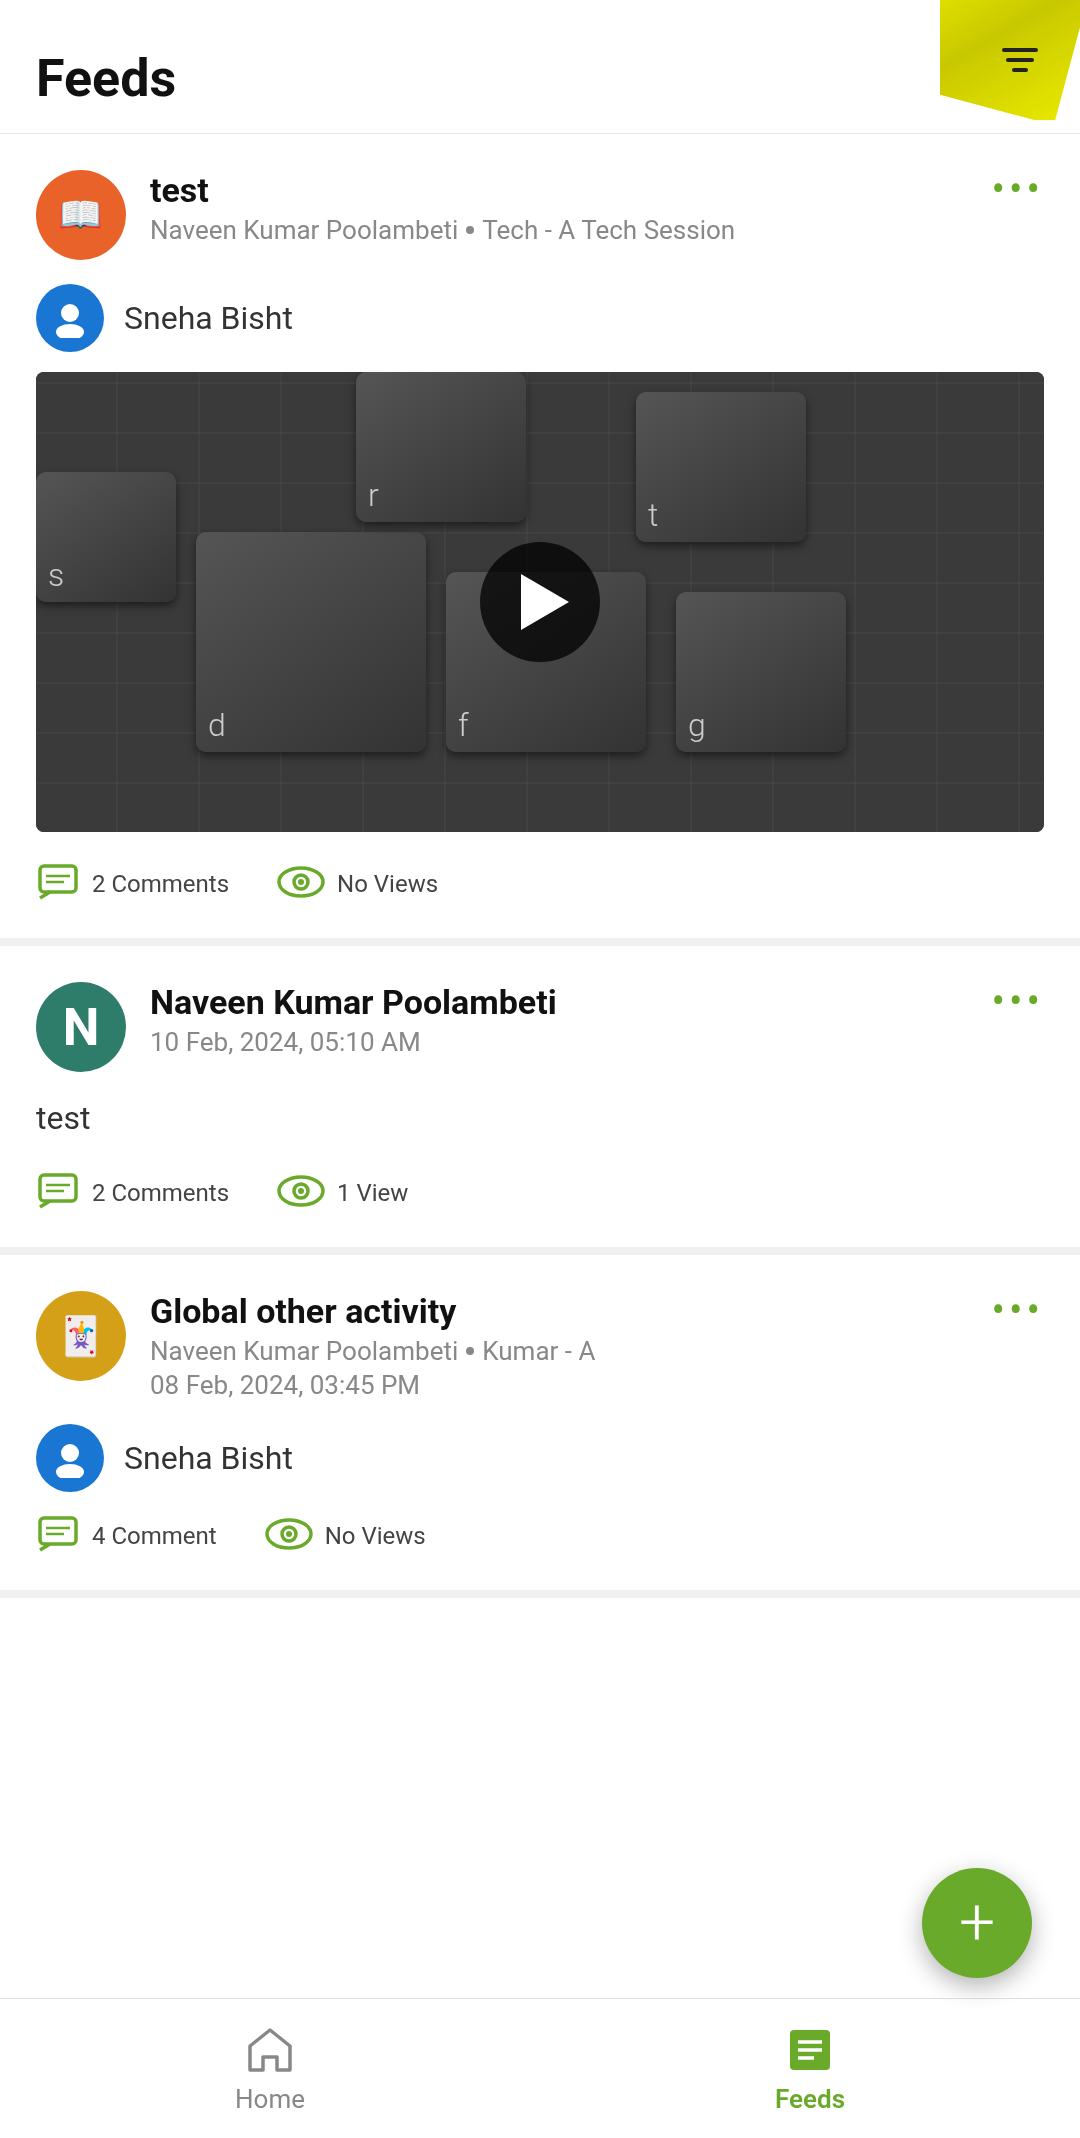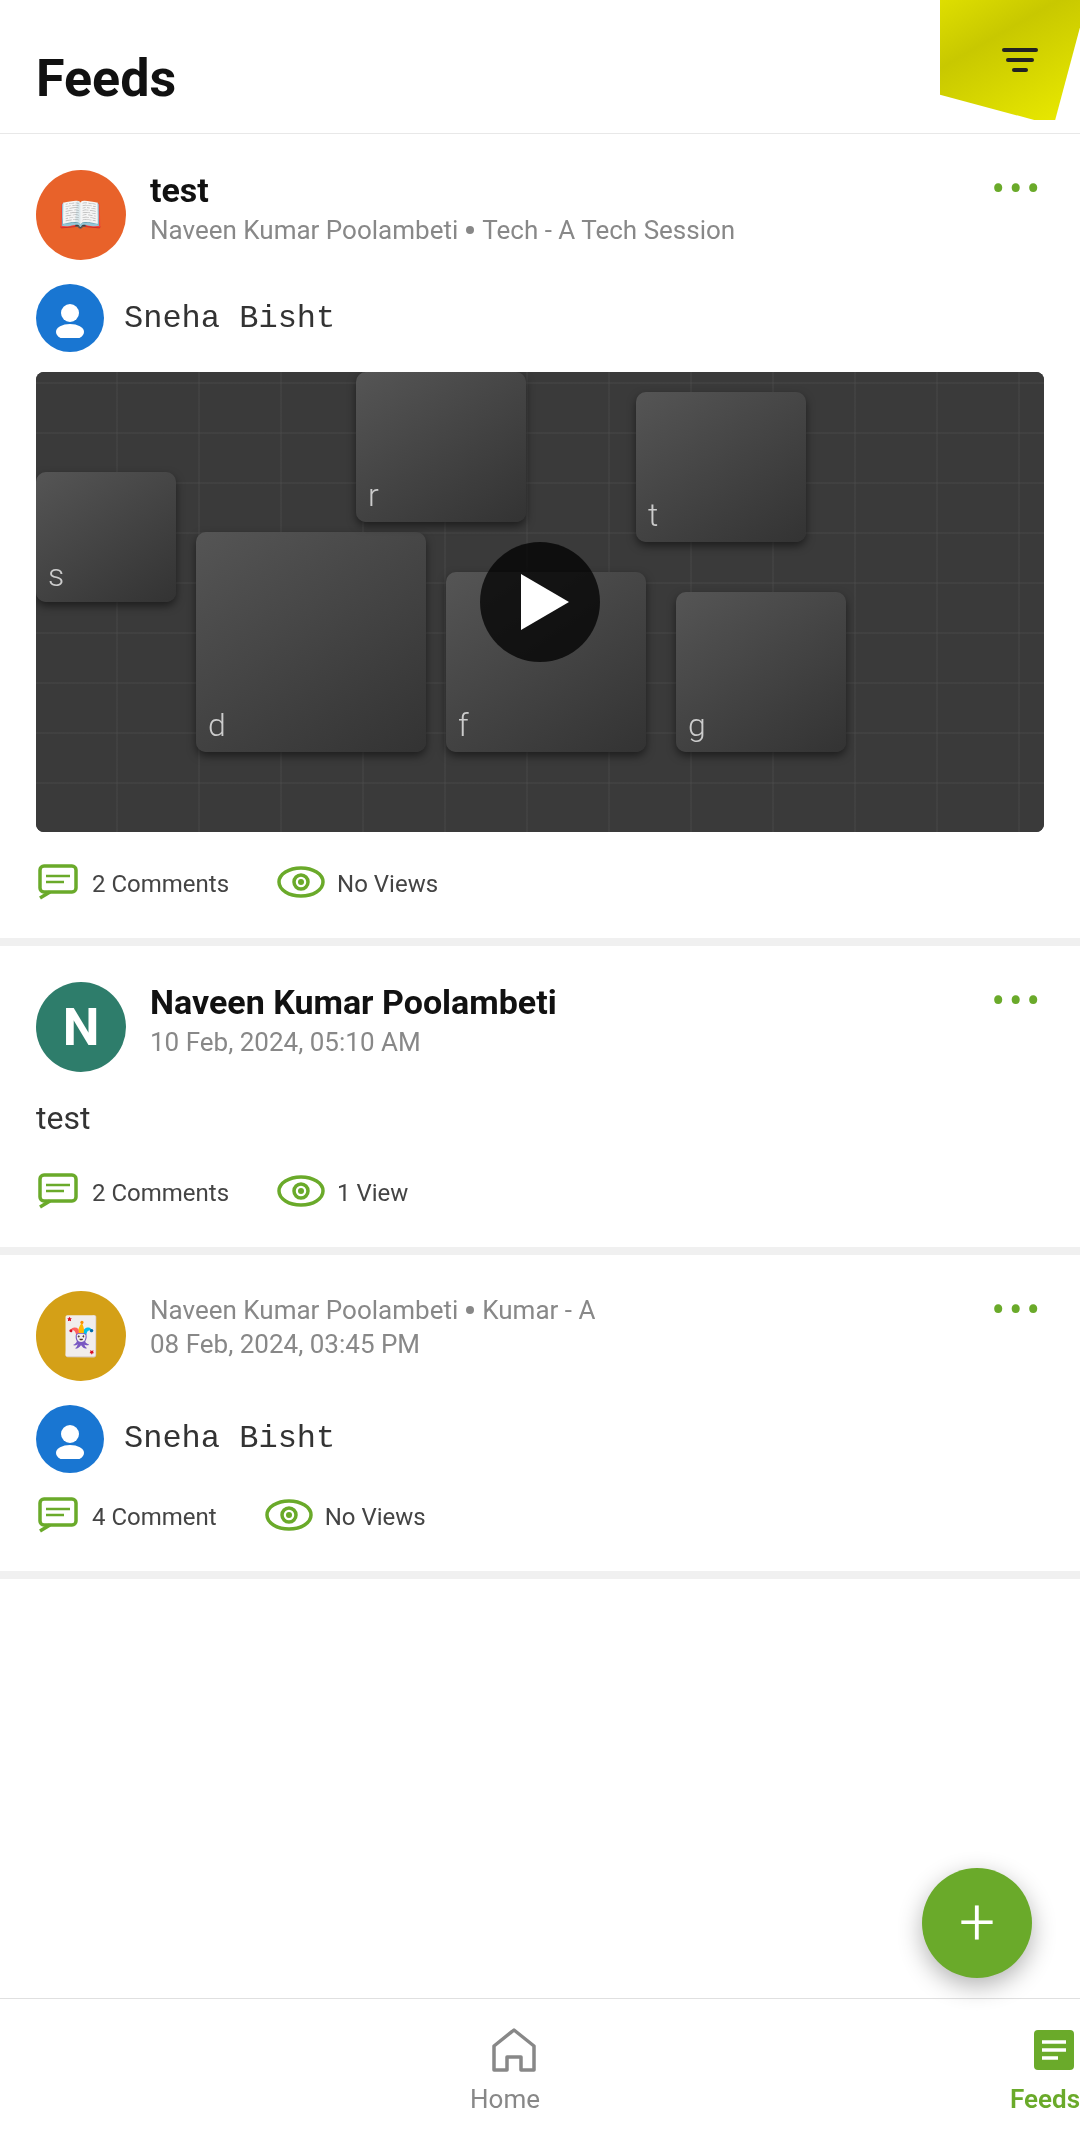--- a/index.html
+++ b/index.html
@@ -142,21 +142,20 @@
       height: 68px;
       border-radius: 50%;
       background: #1976D2;
       display: flex;
       align-items: center;
       justify-content: center;
     }
     .user-name {
       font-size: 32px;
       color: #333;
-      font-family: Liberation Mono, monospace;
     }
 
     
     .video-container {
       width: 100%;
       height: 460px;
       background: #2a2a2a;
       position: relative;
       border-radius: 8px;
       overflow: hidden;
@@ -283,21 +282,21 @@
       height: 140px;
       background: #fff;
       border-top: 1px solid #e0e0e0;
       display: flex;
       align-items: center;
     }
     .nav-item {
       flex: 1;
       display: flex;
       flex-direction: column;
-      align-items: flex-end;
+      align-items: center;
       justify-content: center;
       gap: 8px;
       cursor: pointer;
       height: 100%;
     }
     .nav-label {
       font-size: 26px;
       color: #888;
     }
     .nav-label-active {
@@ -445,20 +444,21 @@
   </div>
 </div>
 
 <div class="feed-item">
   <div class="feed-item-header">
     <div class="feed-item-author">
       <div class="avatar avatar-yellow">
         <span style="font-size:38px;">🃏</span>
       </div>
       <div class="author-info">
+        <span class="author-name">Global other  activity</span>
         <div class="author-meta">
           <span>Naveen Kumar Poolambeti</span>
           <span class="dot"></span>
           <span>Kumar - A</span>
         </div>
         <div class="author-date">08 Feb, 2024, 03:45 PM</div>
       </div>
     </div>
     <span class="more-icon">•••</span>
   </div>

